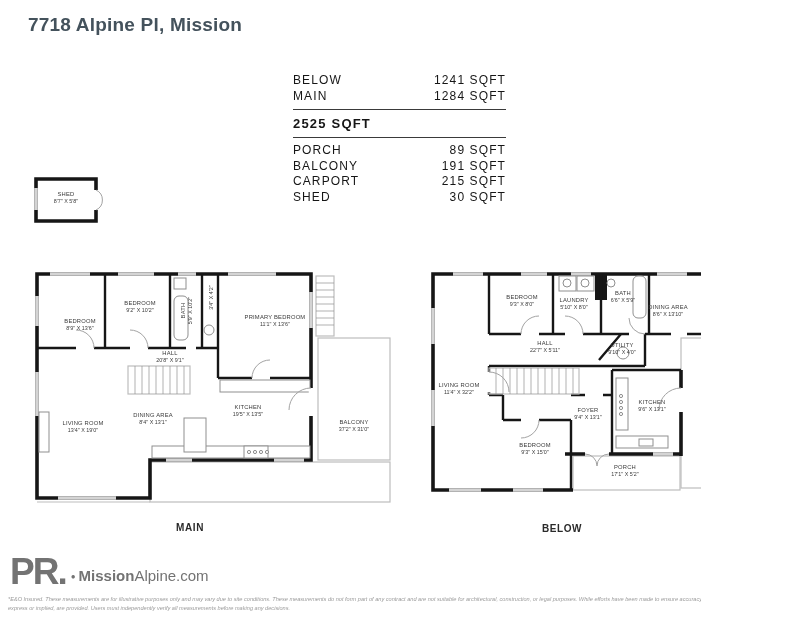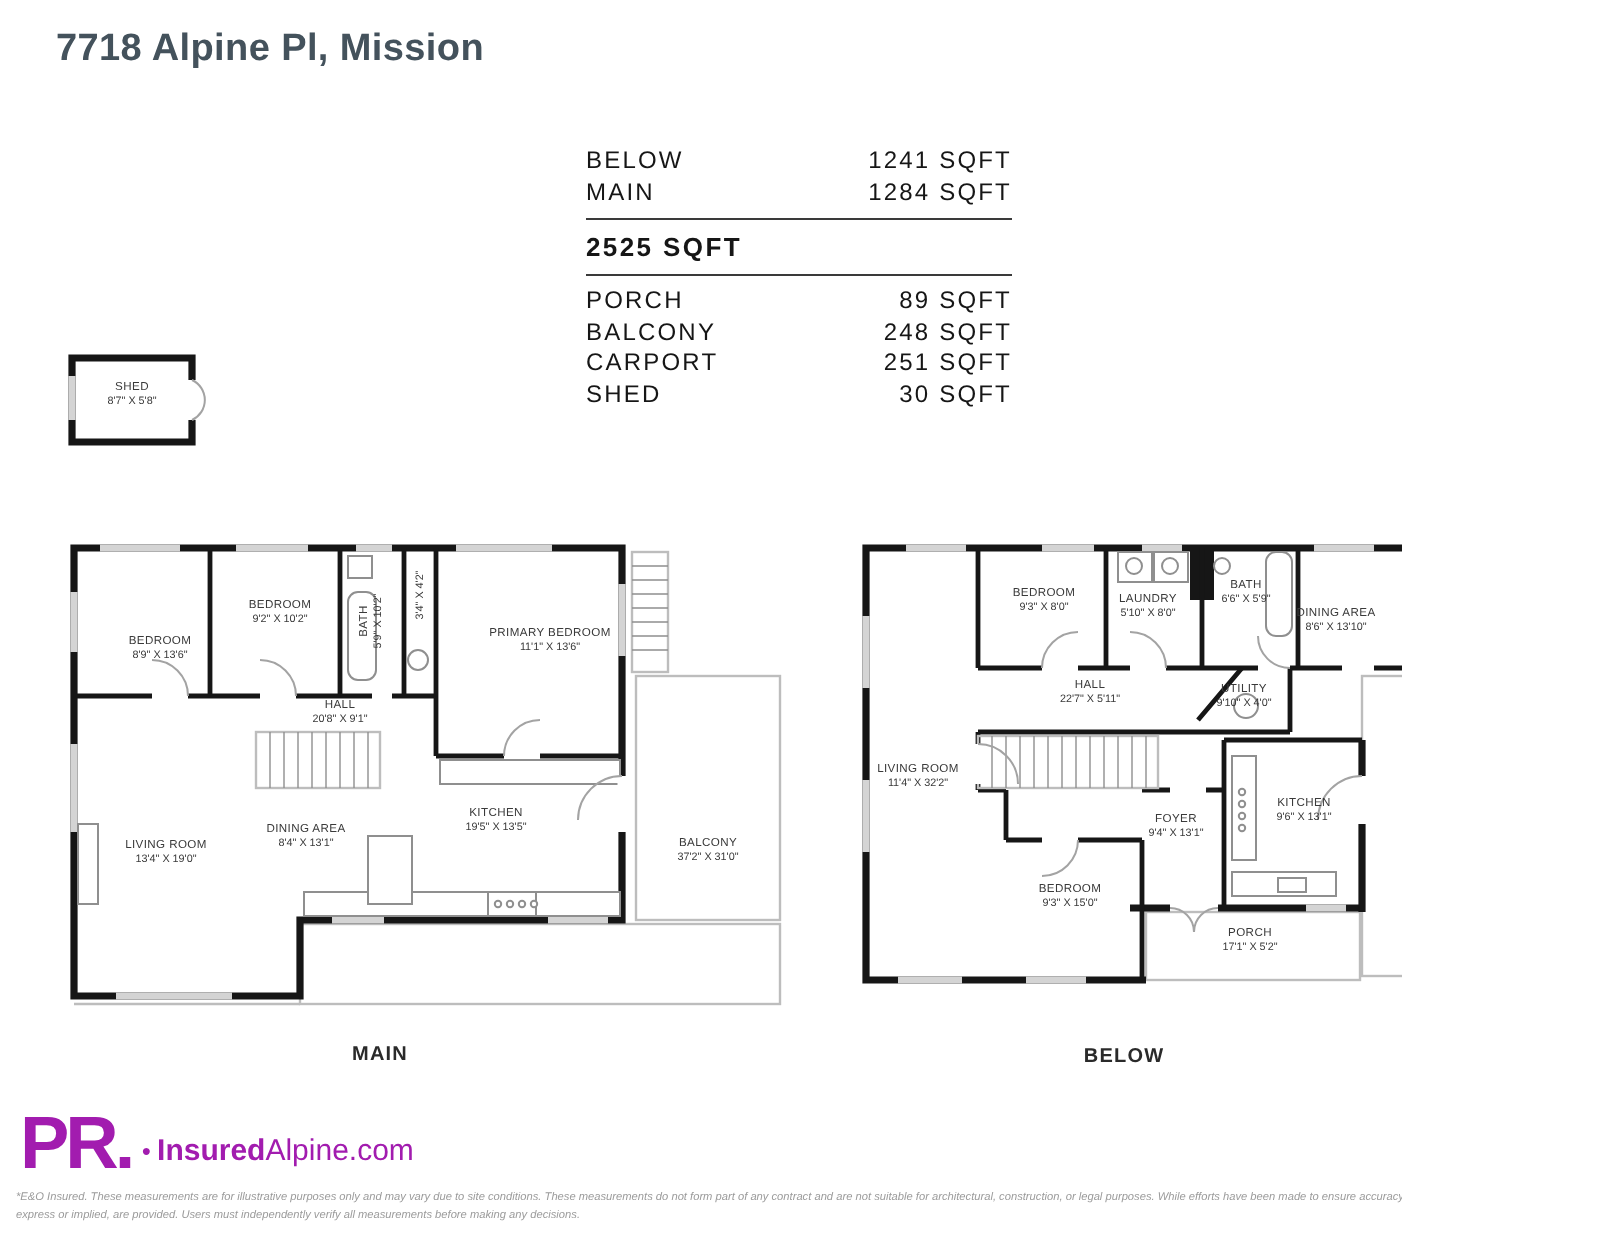--- a/index.html
+++ b/index.html
@@ -26,21 +26,21 @@
   .w{stroke:#161616;stroke-width:2.4;fill:none;}
   .wo{stroke-width:3.6;}
   .win{stroke:#d4d4d4;stroke-width:3.6;fill:none;}
   .thin{stroke:#bdbdbd;stroke-width:1.2;fill:none;}
   .fx{stroke:#8f8f8f;stroke-width:1;fill:#fff;}
   .hl{stroke:#8f8f8f;stroke-width:.7;}
   .arc{stroke:#a3a3a3;stroke-width:1;fill:none;}
   .er{stroke:#fff;stroke-width:4.5;fill:none;}
   .blk{fill:#161616;}
   
-  #logo{left:10px;top:552px;display:flex;align-items:flex-end;color:#a21caf;}
+  #logo{left:10px;top:552px;display:flex;align-items:flex-end;color:#737373;}
   #monogram{font-size:37px;font-weight:800;letter-spacing:-2px;line-height:40px;}
   #brand{font-size:15px;padding:0 0 8px 5px;}
   #brand .b{font-weight:700;}
   #brand .dot{font-size:8px;vertical-align:2px;padding-right:3px;}
   #disclaimer{left:8px;top:595px;width:786px;font-size:5.6px;font-style:italic;color:#9b9b9b;line-height:1.6;}
 </style>
 </head>
 <body>
 
 <div id="page">
@@ -65,25 +65,25 @@
     <div class="atotal">
         <span class="v">2525 SQFT</span>
       </div>
     <div class="adiv"></div>
     <div class="arow">
         <span>PORCH</span>
         <span class="v">89 SQFT</span>
       </div>
     <div class="arow">
         <span>BALCONY</span>
-        <span class="v">248 SQFT</span>
+        <span class="v">191 SQFT</span>
       </div>
     <div class="arow">
         <span>CARPORT</span>
-        <span class="v">251 SQFT</span>
+        <span class="v">215 SQFT</span>
       </div>
     <div class="arow">
         <span>SHED</span>
         <span class="v">30 SQFT</span>
       </div>
   </div>
 
   <div class="abs plan" style="left:33px;top:176px;width:76px;height:48px">
     <svg width="76" height="48">
       <path class="w wo" d="M3,3 H63 V45 H3 Z"></path>
@@ -303,17 +303,17 @@
         <span class="n">PORCH</span>
         <span class="d">17'1" X 5'2"</span>
       </div>
   </div>
 
   <div class="abs caption" style="left:130px;top:522px">MAIN</div>
   <div class="abs caption" style="left:502px;top:523px">BELOW</div>
 
   <div id="logo" class="abs">
     <span id="monogram">PR.</span>
-    <span id="brand"><span class="dot">●</span><span class="b">Insured</span><span>Alpine.com</span></span>
+    <span id="brand"><span class="dot">●</span><span class="b">Mission</span><span>Alpine.com</span></span>
   </div>
   <div id="disclaimer" class="abs">*E&amp;O Insured. These measurements are for illustrative purposes only and may vary due to site conditions. These measurements do not form part of any contract and are not suitable for architectural, construction, or legal purposes. While efforts have been made to ensure accuracy, no guarantees or warranties, express or implied, are provided. Users must independently verify all measurements before making any decisions.</div>
 
 </div>
 
 </body></html>

